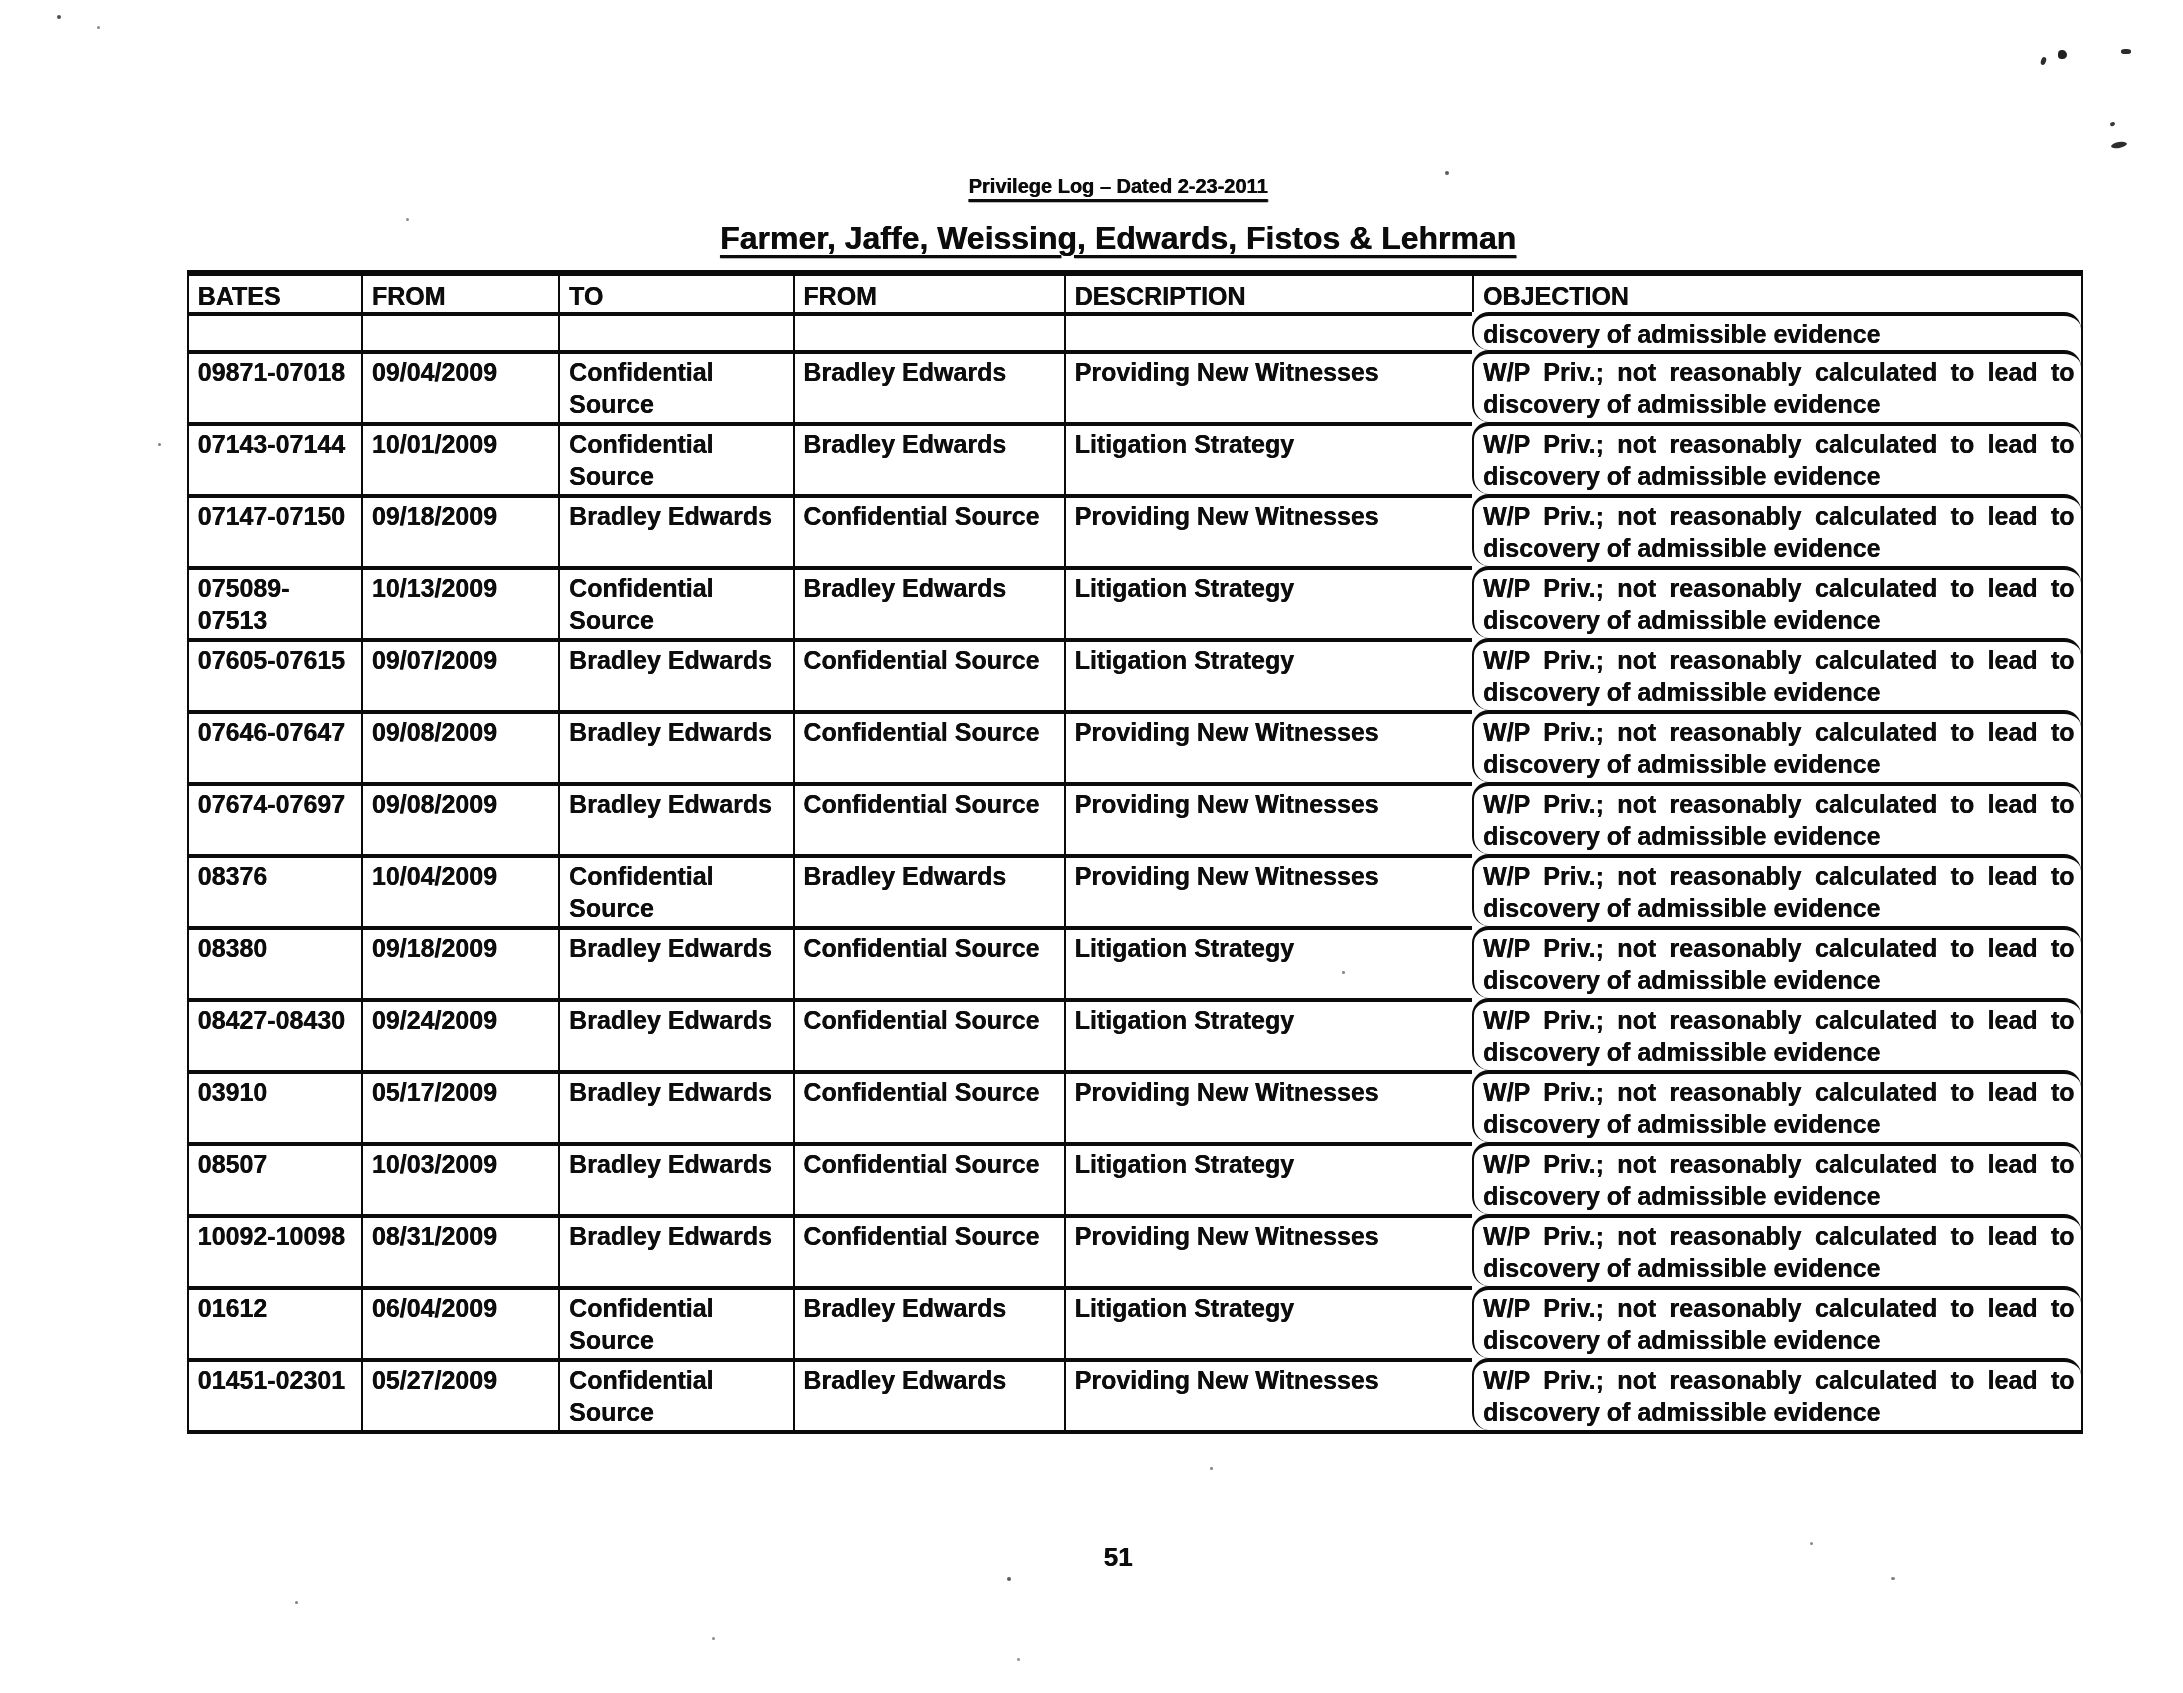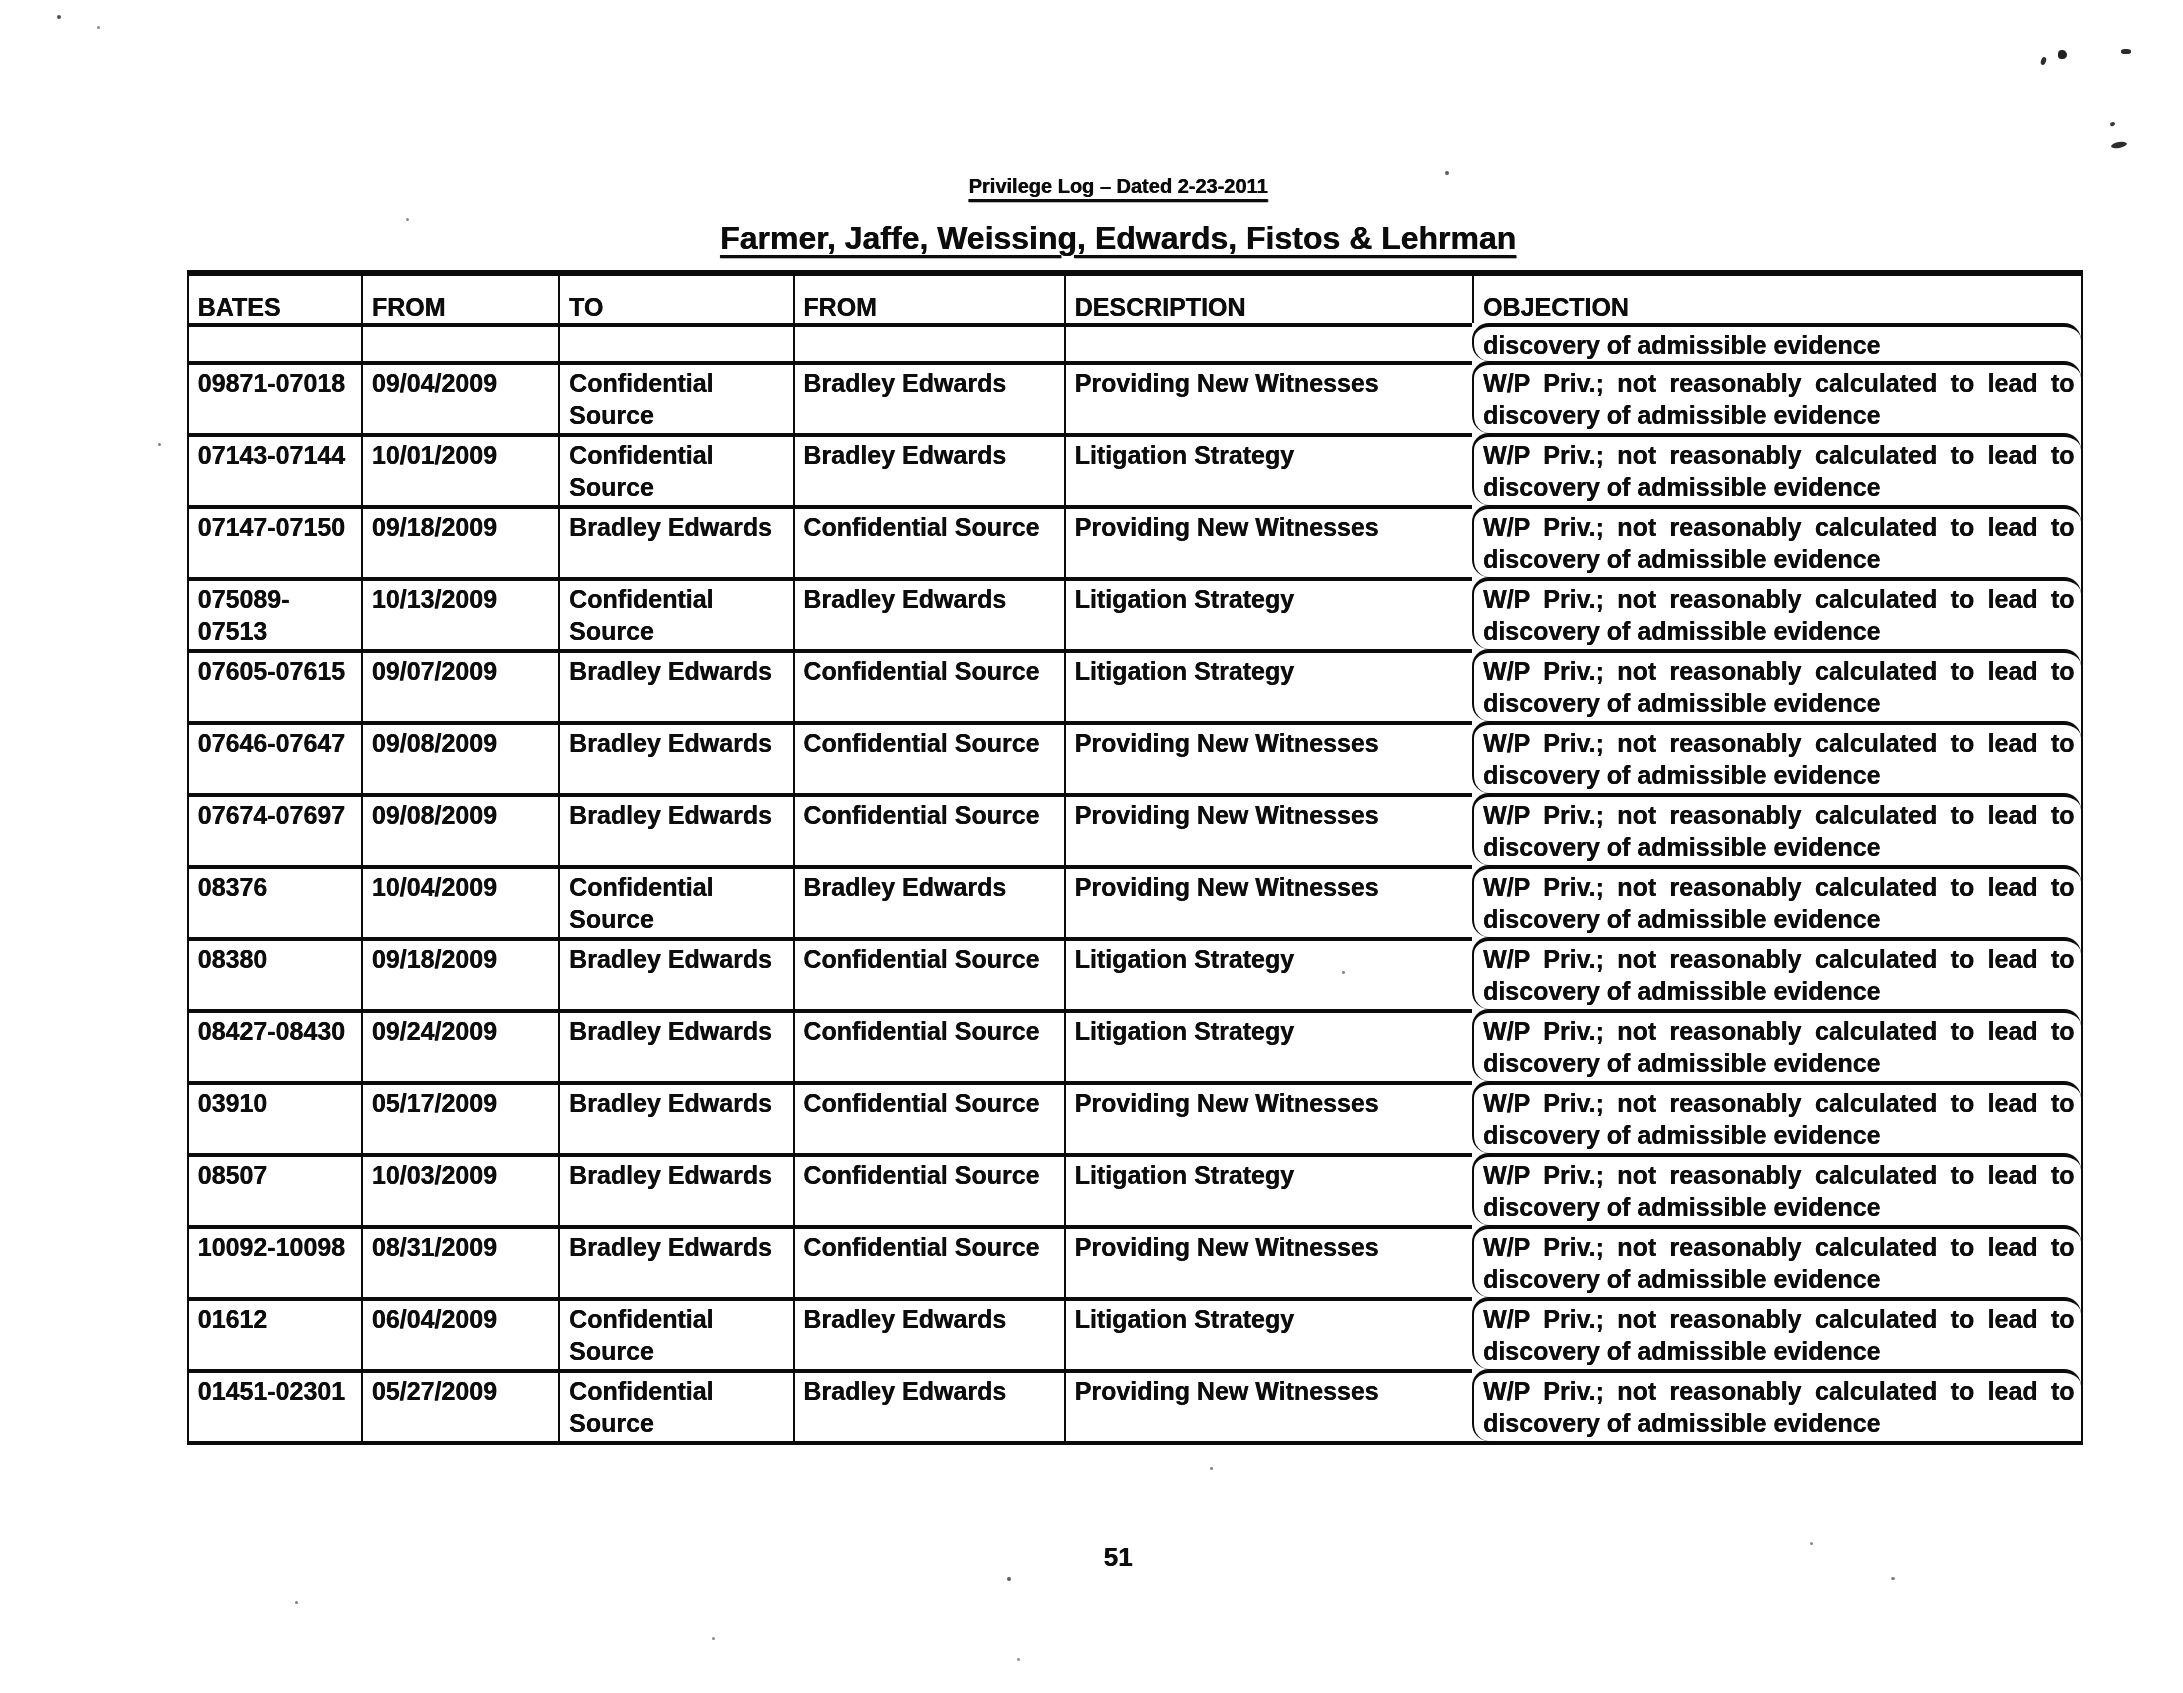--- a/index.html
+++ b/index.html
@@ -53,21 +53,21 @@
   .priv-log th, .priv-log td {
     box-sizing: border-box;
     vertical-align: top;
     text-align: left;
     padding: 2px 6.6px 0 8.6px;
     border-left: 2.6px solid #0b0b0b;
     border-top: 4px solid #0b0b0b;
     overflow: hidden;
   }
   .priv-log th:first-child, .priv-log td:first-child { border-left: none; }
-  .priv-log thead th { border-top: none; height: 29px; padding-top: 15px; }
+  .priv-log thead th { border-top: none; height: 29px; padding-top: 4px; }
   .priv-log tr.row-partial td { height: 38px; border-top-width: 4.6px; }
   .priv-log tbody tr.row-data td { height: 72px; }
   .priv-log td.c-bates { white-space: pre-line; }
   .priv-log td.c-objection { text-align: justify; border-radius: 17px; }
 
   
   .page-number {
     position: absolute;
     left: 1118px;
     top: 1542px;

